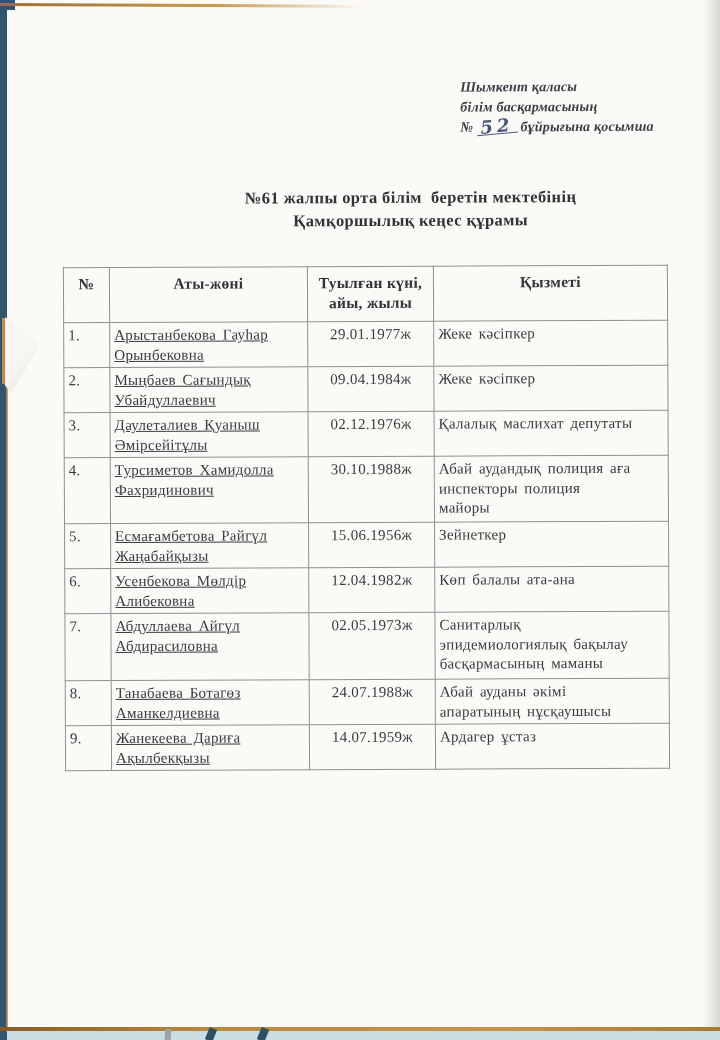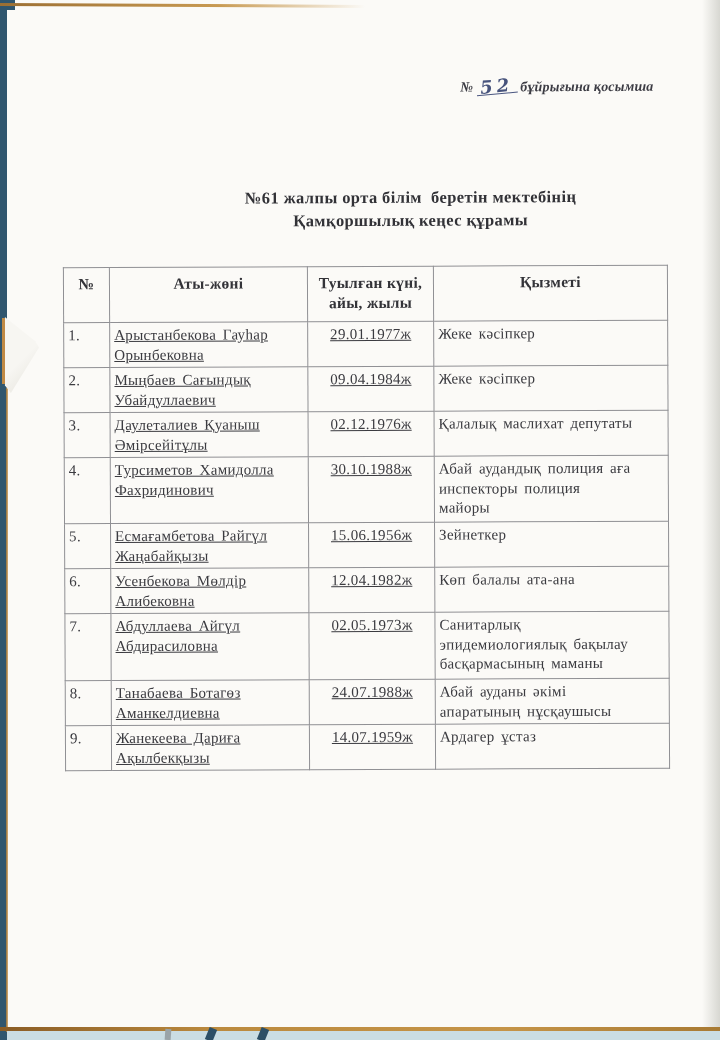--- a/index.html
+++ b/index.html
@@ -60,21 +60,21 @@
   table.council col.c-birth{width:126px;}
   table.council col.c-role{width:234px;}
   table.council td,table.council th{
     border:1px solid #909094;vertical-align:top;
     font-size:15px;line-height:19.5px;letter-spacing:0.3px;
     padding:3px 4px 2px 4px;color:#3b3b40;}
   table.council th{font-weight:bold;text-align:center;height:46px;
     padding-top:6px;font-size:15.5px;color:#333338;}
   td.cell-num{text-align:left;padding-left:10px;}
   td.cell-name{padding-left:13px;word-spacing:2.5px;text-decoration:underline;}
-  td.cell-birth{text-align:center;text-decoration:underline;}
+  td.cell-birth{text-align:center;}
   td.cell-role{padding-left:11px;word-spacing:2.5px;}
   tbody tr td{height:39px;}
   tbody tr:nth-child(4) td{height:60px;}
   tbody tr:nth-child(7) td{height:61px;}
 </style>
 </head>
 <body>
 
 <div class="edge-left"></div>
 <div class="edge-corner"></div>
@@ -85,20 +85,22 @@
 <div class="shadow-right"></div>
 <div class="tape-bottom"></div>
 <div class="strip-bottom"></div>
 <div class="mark-gray"></div>
 <div class="mark-teal-1"></div>
 <div class="mark-teal-2"></div>
 
 <div class="content">
 
   <div class="header-note">
+    <div>Шымкент қаласы</div>
+    <div>білім басқармасының</div>
     <div class="order-line"><span>№</span><span class="order-number">52</span><span>бұйрығына қосымша</span></div>
   </div>
 
   <div class="doc-title">
     <div class="pre">№61 жалпы орта білім  беретін мектебінің</div>
     <div>Қамқоршылық кеңес құрамы</div>
   </div>
 
   <table class="council">
     <colgroup>

